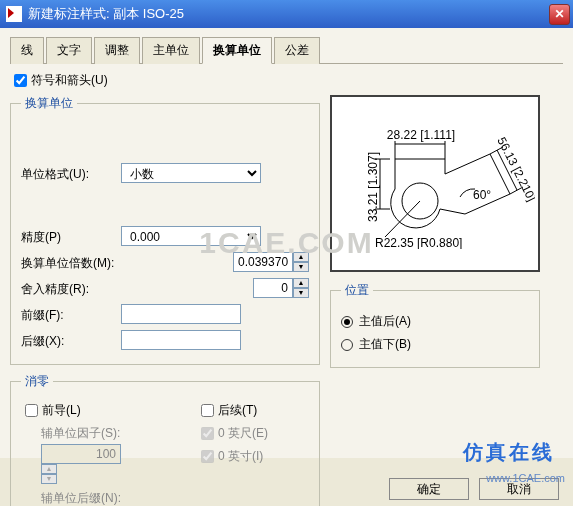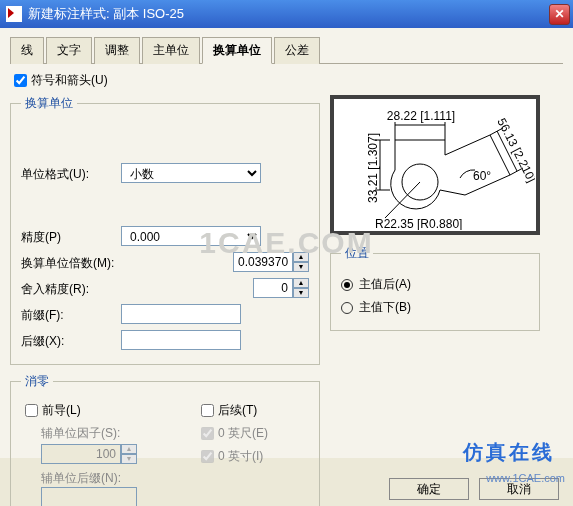--- a/index.html
+++ b/index.html
@@ -36,21 +36,21 @@
 input[type=text].wide { width: 120px; }
 input[type=text].num { width: 60px; text-align: right; }
 input[type=text]:disabled { background: #ece9d8; color: #888; }
 
 .spinner { display: flex; flex-direction: column; width: 16px; }
 .spinner button { height: 10px; font-size: 7px; line-height: 6px; border: 1px solid #7f9db9; background: #e8e8e8; cursor: pointer; padding: 0; }
 
 .indented { margin-left: 20px; }
 .disabled-label { color: #888; }
 
-.preview { border: 4px solid #404040; height: 140px; background: #fff; display: flex; align-items: center; justify-content: center; }
+.preview { border: 2px solid #404040; height: 177px; background: #fff; display: flex; align-items: center; justify-content: center; }
 .radio-row { display: flex; align-items: center; margin: 6px 0; }
 .radio-mark { width: 12px; height: 12px; border-radius: 50%; border: 1px solid #333; display: inline-block; margin-right: 6px; position: relative; }
 .radio-mark.sel::after { content: ""; position: absolute; left: 2px; top: 2px; width: 6px; height: 6px; background: #000; border-radius: 50%; }
 
 .footer { position: absolute; bottom: 6px; right: 14px; display: flex; gap: 10px; }
 .btn { width: 80px; height: 22px; border: 1px solid #888; background: #ece9d8; cursor: pointer; }
 
 .wm { position: absolute; right: 18px; bottom: 40px; color: #2a6cd6; font-size: 20px; font-weight: bold; letter-spacing: 3px; }
 .wm-url { position: absolute; right: 8px; bottom: 22px; color: #6088c8; font-size: 11px; }
 
@@ -133,21 +133,21 @@
       <fieldset>
         <legend>消零</legend>
         <div style="display:flex; gap:60px;">
           <div>
             <div class="checkbox-row">
                 <input type="checkbox" style="">
                 <span>前导(L)</span>
               </div>
             <div class="indented">
               <div class="disabled-label">辅单位因子(S):</div>
-              <div style="display:flex; margin:2px 0;">
+              <div style="display:flex; margin:2px 0;flex-direction:column;">
                 <input type="text" class="num" style="width: 80px;" disabled="" value="100">
                 <div class="spinner">
                     <button disabled="">▲</button>
                     <button disabled="">▼</button>
                   </div>
               </div>
               <div style="margin-top:6px;" class="disabled-label">辅单位后缀(N):</div>
               <input type="text" style="width: 96px;" disabled="" value="">
             </div>
           </div>

